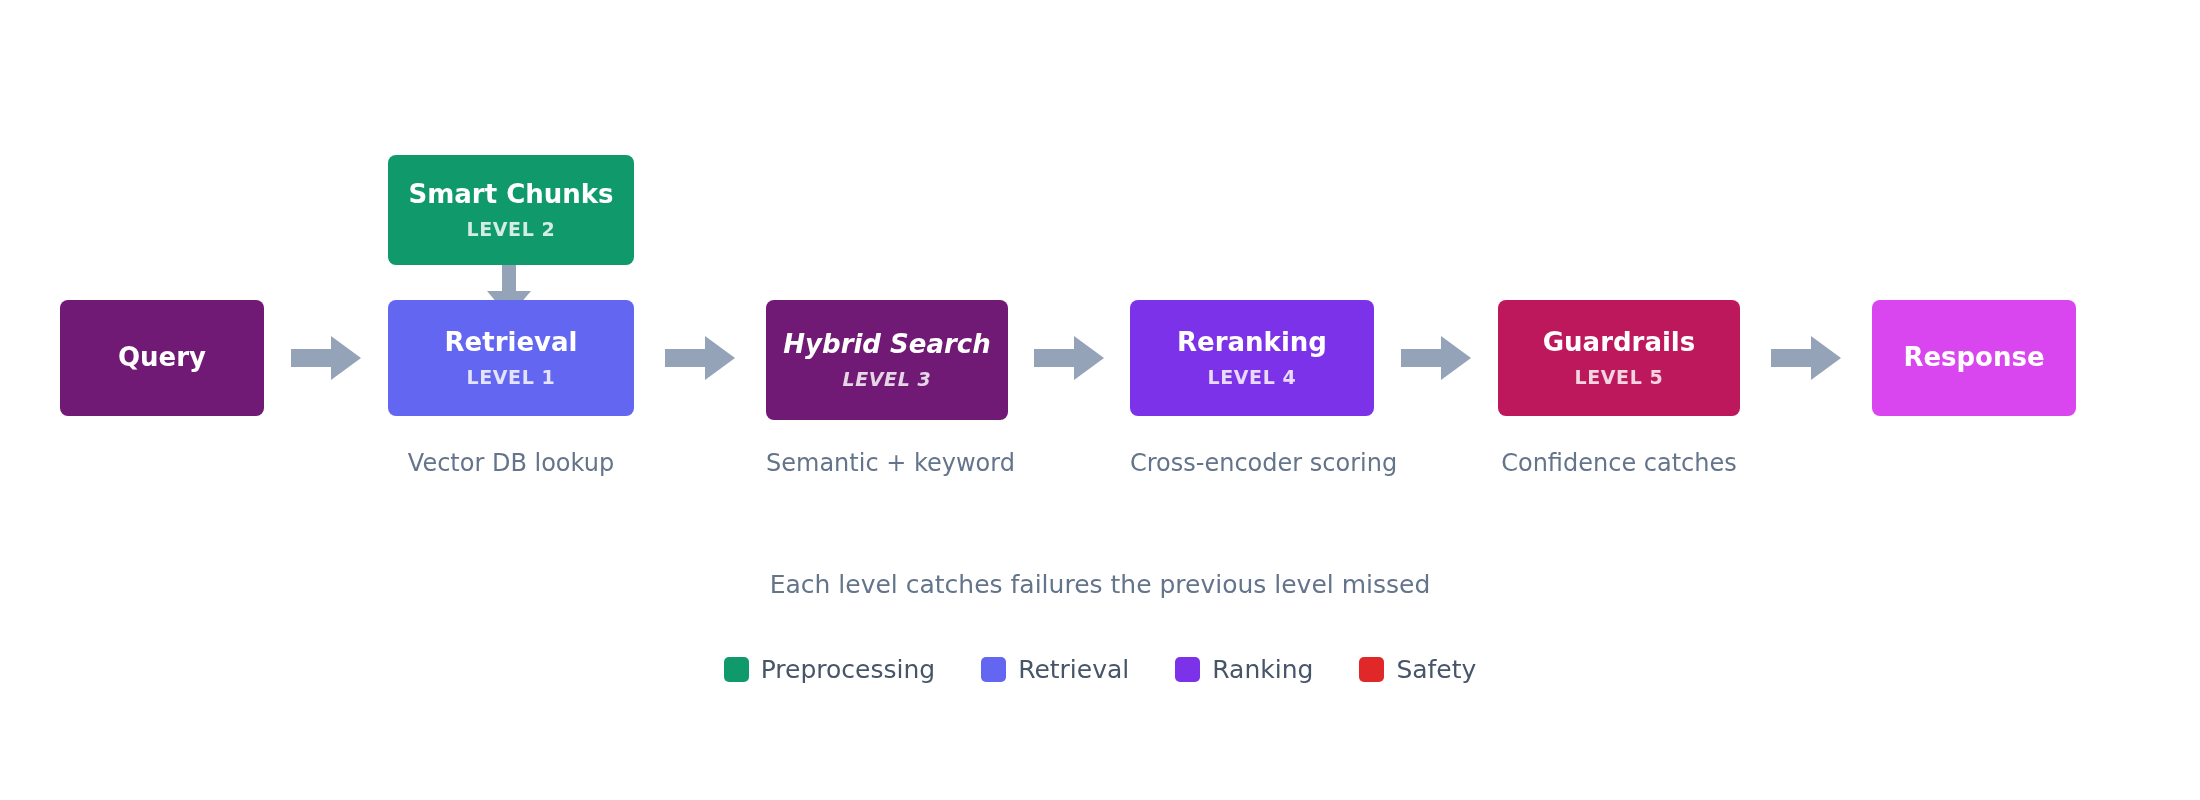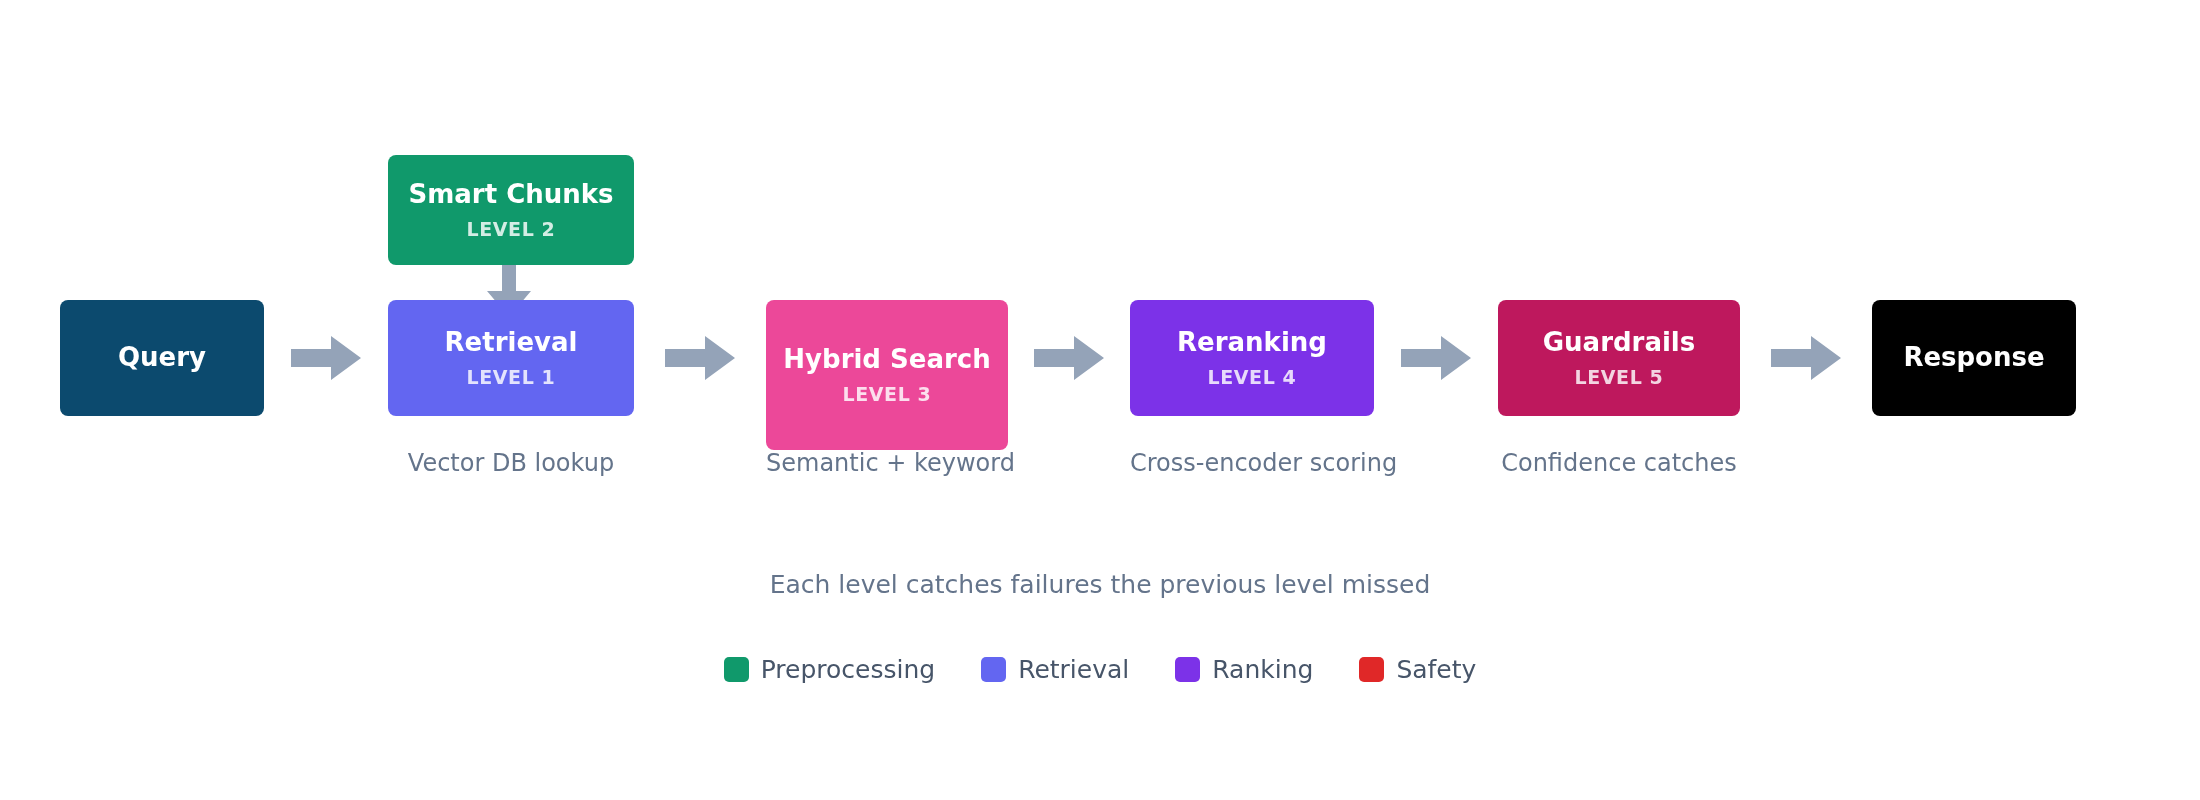--- a/index.html
+++ b/index.html
@@ -130,35 +130,35 @@
     <div class="node-level">LEVEL 2</div>
   </div>
 
   <div class="arrow-down" id="branch-arrow" style="left:487px; top:265px;">
     <svg width="44" height="52" viewBox="0 0 44 52" aria-hidden="true">
       <polygon points="15,0 29,0 29,26 44,26 22,52 0,26 15,26" fill="#94a3b8"></polygon>
     </svg>
   </div>
 
   <div id="pipeline-layer">
-      <div class="node single" style="left: 60px; top: 300px; width: 204px; height: 116px; background: #0c4a6e;">
+      <div class="node single" style="left: 60px; top: 300px; width: 204px; height: 116px; background: #701a75;">
         <div class="node-title">Query</div>
       </div>
       <div class="arrow-right" style="left: 291px; top: 336px;"><svg width="70" height="44" viewBox="0 0 70 44" aria-hidden="true">
           <polygon fill="#94a3b8" points="0,13 40,13 40,0 70,22 40,44 40,31 0,31"></polygon>
         </svg></div>
       <div class="node" style="left: 388px; top: 300px; width: 246px; height: 116px; background: rgb(99, 102, 241);">
         <div class="node-title">Retrieval</div>
         <div class="node-level">LEVEL 1</div>
       </div>
       <div class="caption" style="top: 449px; left: 388px; width: 246px; color: rgb(100, 116, 139);">Vector DB lookup</div>
       <div class="arrow-right" style="left: 665px; top: 336px;"><svg width="70" height="44" viewBox="0 0 70 44" aria-hidden="true">
           <polygon fill="#94a3b8" points="0,13 40,13 40,0 70,22 40,44 40,31 0,31"></polygon>
         </svg></div>
-      <div class="node" style="left: 766px; top: 300px; width: 242px; height: 150px; background: #ec4899;">
+      <div class="node" style="left: 766px; top: 300px; width: 242px; height: 120px; background: #701a75; font-style: italic;">
         <div class="node-title">Hybrid Search</div>
         <div class="node-level">LEVEL 3</div>
       </div>
       <div class="caption" style="top: 449px; left: 766px; width: 242px; color: rgb(100, 116, 139);">Semantic + keyword</div>
       <div class="arrow-right" style="left: 1034px; top: 336px;"><svg width="70" height="44" viewBox="0 0 70 44" aria-hidden="true">
           <polygon fill="#94a3b8" points="0,13 40,13 40,0 70,22 40,44 40,31 0,31"></polygon>
         </svg></div>
       <div class="node" style="left: 1130px; top: 300px; width: 244px; height: 116px; background: rgb(124, 50, 232);">
         <div class="node-title">Reranking</div>
         <div class="node-level">LEVEL 4</div>
@@ -168,21 +168,21 @@
           <polygon fill="#94a3b8" points="0,13 40,13 40,0 70,22 40,44 40,31 0,31"></polygon>
         </svg></div>
       <div class="node" style="left: 1498px; top: 300px; width: 242px; height: 116px; background: #be185d;">
         <div class="node-title">Guardrails</div>
         <div class="node-level">LEVEL 5</div>
       </div>
       <div class="caption" style="top: 449px; left: 1498px; width: 242px; color: rgb(100, 116, 139);">Confidence catches</div>
       <div class="arrow-right" style="left: 1771px; top: 336px;"><svg width="70" height="44" viewBox="0 0 70 44" aria-hidden="true">
           <polygon fill="#94a3b8" points="0,13 40,13 40,0 70,22 40,44 40,31 0,31"></polygon>
         </svg></div>
-      <div class="node single" style="left: 1872px; top: 300px; width: 204px; height: 116px; background: #000000;">
+      <div class="node single" style="left: 1872px; top: 300px; width: 204px; height: 116px; background: #d946ef;">
         <div class="node-title">Response</div>
       </div>
     </div>
 
   <div id="subtitle" style="color: rgb(100, 116, 139);">Each level catches failures the previous level missed</div>
 
   <div id="legend">
       <div class="legend-item">
         <span class="legend-swatch" style="background: rgb(16, 153, 107);"></span>
         <span class="legend-label" style="color: rgb(71, 85, 105);">Preprocessing</span>

